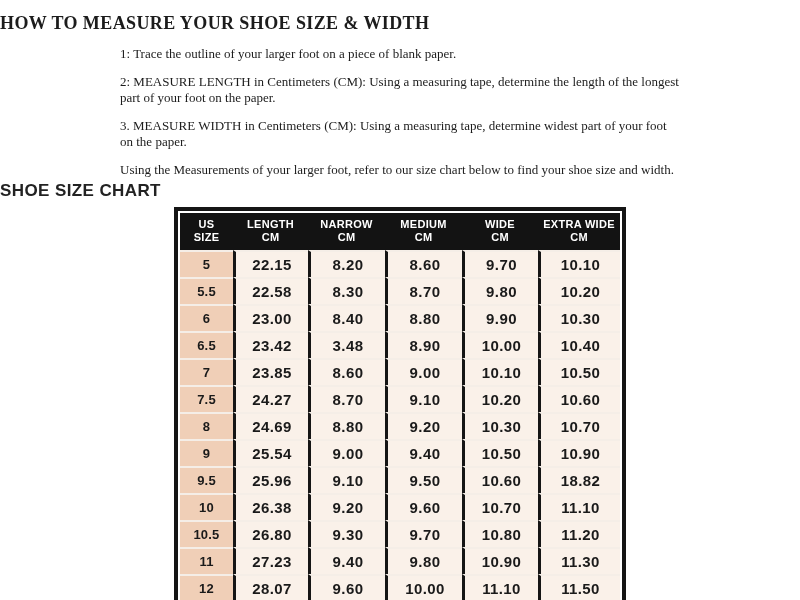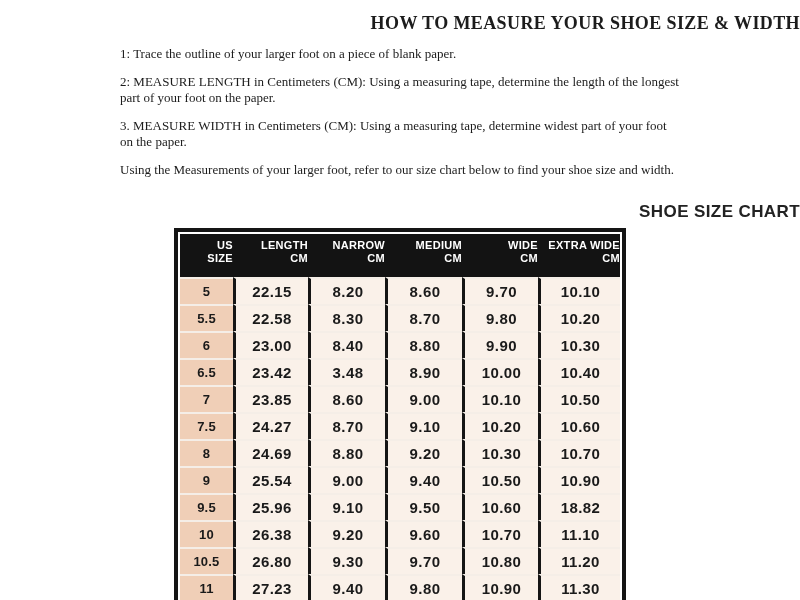--- a/index.html
+++ b/index.html
@@ -9,40 +9,40 @@
     height: 600px;
     background: #ffffff;
     overflow: hidden;
     font-family: "Liberation Serif", serif;
     color: #1a1a1a;
   }
   .page { width: 800px; height: 600px; position: relative; padding-top: 13px; box-sizing: border-box; }
 
   .title {
     margin: 0;
-    text-align: right;
+    text-align: left;
     font-family: "Liberation Serif", serif;
     font-weight: 700;
     font-size: 18px;
     letter-spacing: 0.4px;
     color: #1c1c1c;
   }
 
   .instructions {
     width: 560px;
     margin: 9px auto 0 auto;
     font-size: 13px;
     line-height: 16px;
     color: #1c1c1c;
   }
   .instructions p { margin: 12px 0 3px 0; }
 
   .chart-heading {
-    margin: 24px 0 0 0;
-    text-align: right;
+    margin: 3px 0 0 0;
+    text-align: left;
     font-family: "Liberation Sans", sans-serif;
     font-weight: 600;
     font-size: 17px;
     letter-spacing: 0.4px;
     color: #222222;
   }
 
   .table-wrap {
     width: 452px;
     margin: 6px auto 0 auto;
@@ -66,22 +66,22 @@
   .size-table th:nth-child(5), .size-table td:nth-child(5) { width: 76px; }
   .size-table th:nth-child(6), .size-table td:nth-child(6) { width: 82px; }
 
   .size-table thead th {
     background: var(--header-bg, #131313);
     color: var(--header-text, #ffffff);
     font-size: 11px;
     line-height: 13px;
     font-weight: 700;
     letter-spacing: 0.3px;
-    text-align: right;
-    padding: 5px 0 12px 0;
+    text-align: center;
+    padding: 5px 0 6px 0;
     box-sizing: border-box;
   }
 
   .size-table tbody td {
     height: 25px;
     text-align: center;
     vertical-align: middle;
     font-weight: 700;
     box-sizing: content-box;
     border-top: 2px solid var(--row-divider, #f5eee7);

